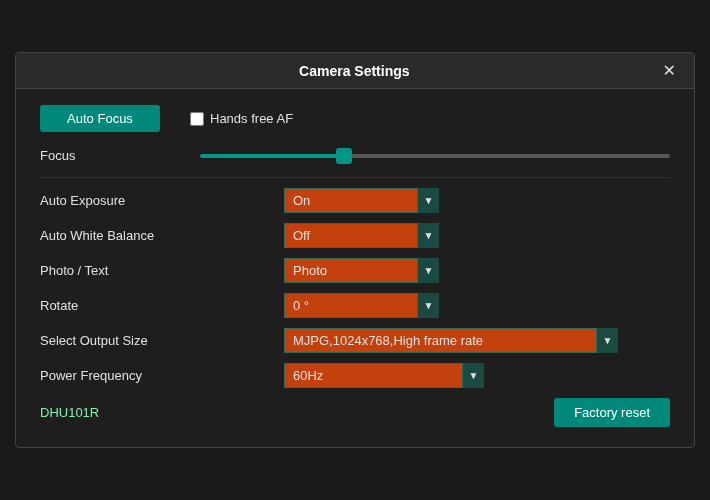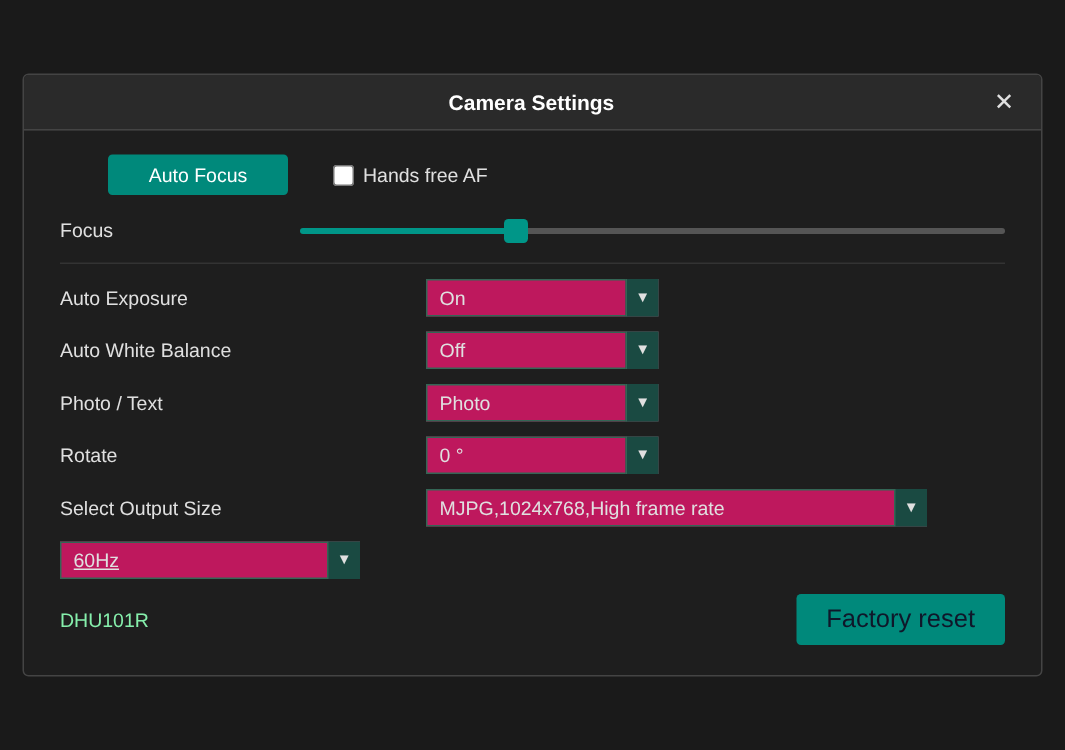--- a/index.html
+++ b/index.html
@@ -45,21 +45,20 @@
       padding: 0 4px;
     }
     .content {
       padding: 16px 24px 20px 24px;
     }
     .top-row {
       display: flex;
       align-items: center;
       margin-bottom: 16px;
       gap: 30px;
-      margin-left: 32px;
     }
     .auto-focus-btn {
       background: #00897b;
       color: #fff;
       border: none;
       padding: 6px 22px;
       border-radius: 3px;
       font-size: 13px;
       cursor: pointer;
       min-width: 120px;
@@ -111,21 +110,21 @@
       align-items: center;
       margin-bottom: 10px;
       gap: 24px;
     }
     .row-label {
       width: 220px;
       color: #e0e0e0;
       flex-shrink: 0;
     }
     .dropdown {
-      background: #be185d;
+      background: #c2410c;
       border: 1px solid #336655;
       color: #e0e0e0;
       padding: 4px 8px;
       font-size: 13px;
       cursor: pointer;
       appearance: none;
       -webkit-appearance: none;
       border-radius: 0;
     }
     .dropdown-wrapper {
@@ -147,43 +146,42 @@
       color: #e0e0e0;
       font-size: 10px;
     }
     .dropdown-sm {
       width: 155px;
       padding-right: 24px;
     }
     .dropdown-md {
       width: 200px;
       padding-right: 24px;
-      text-decoration: underline;
     }
     .dropdown-lg {
       width: 334px;
       padding-right: 24px;
     }
     .fw-row {
       display: flex;
       align-items: center;
       margin-top: 10px;
       gap: 8px;
     }
     .fw-value {
       color: #86efac;
       flex: 1;
     }
     .factory-reset-btn {
       background: #00897b;
-      color: #0f172a;
+      color: #ffffff;
       border: none;
       padding: 7px 20px;
       border-radius: 3px;
-      font-size: 17px;
+      font-size: 13px;
       cursor: pointer;
       text-align: center;
     }
     .divider {
       border: none;
       border-top: 1px solid #333;
       margin: 10px 0;
     }
   </style>
 </head>
@@ -226,20 +224,21 @@
         </div>
         <div class="settings-row">
           <span class="row-label">Rotate</span>
           <div class="dropdown-wrapper"><select class="dropdown dropdown-sm"><option value="0 °">0 °</option><option value="90 °">90 °</option><option value="180 °">180 °</option><option value="270 °">270 °</option></select><div class="dropdown-arrow">▼</div></div>
         </div>
         <div class="settings-row">
           <span class="row-label">Select Output Size</span>
           <div class="dropdown-wrapper"><select class="dropdown dropdown-lg"><option value="MJPG,1024x768,High frame rate">MJPG,1024x768,High frame rate</option><option value="MJPG,640x480,High frame rate">MJPG,640x480,High frame rate</option></select><div class="dropdown-arrow">▼</div></div>
         </div>
         <div class="settings-row">
+          <span class="row-label">Power Frequency</span>
           <div class="dropdown-wrapper"><select class="dropdown dropdown-md"><option value="60Hz">60Hz</option><option value="50Hz">50Hz</option></select><div class="dropdown-arrow">▼</div></div>
         </div>
       </div>
 
     <div class="fw-row">
       <span class="fw-value">DHU101R</span>
       <button class="factory-reset-btn">Factory reset</button>
     </div>
   </div>
 </div>

